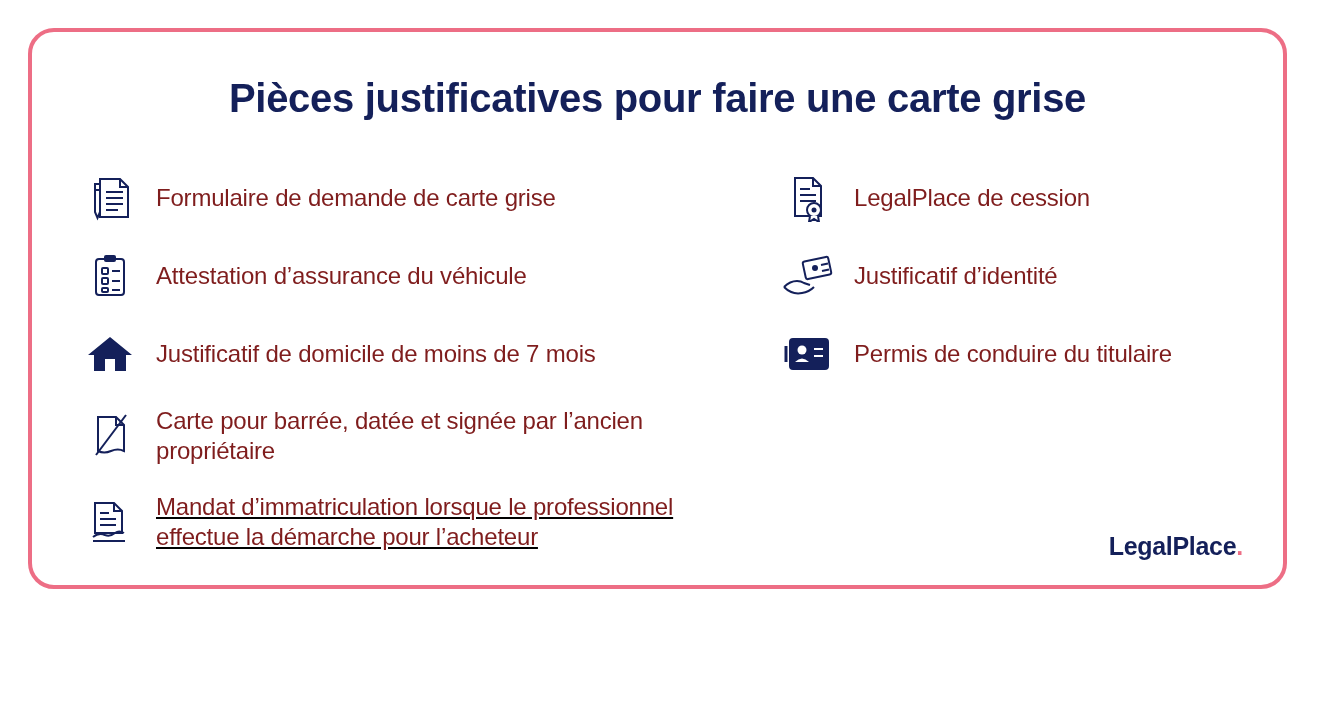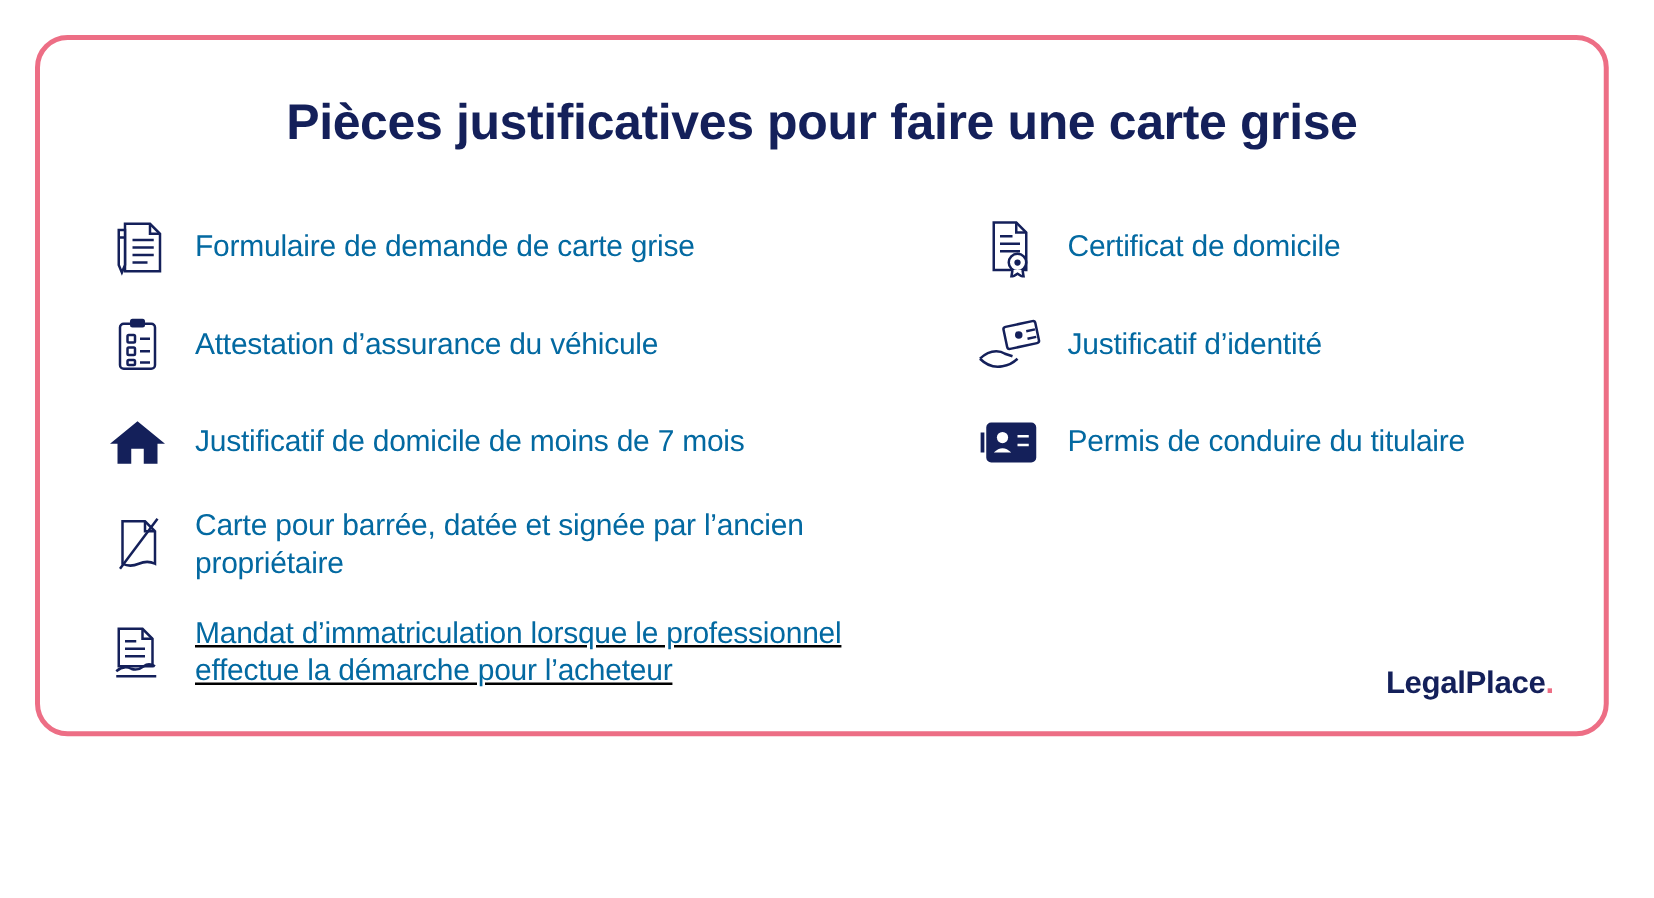--- a/index.html
+++ b/index.html
@@ -65,21 +65,21 @@
     height: 52px;
     display: flex;
     align-items: center;
     justify-content: center;
     color: #14205A;
   }
   .item .icon svg {
     display: block;
   }
   .item .label {
-    color: #0369a1;
+    color: #7f1d1d;
     font-size: 24px;
     line-height: 1.25;
     letter-spacing: -0.2px;
     padding-left: 10px;
   }
   .item.tall {
     align-items: flex-start;
     text-decoration: underline;
   }
   .item.tall .icon {
@@ -190,21 +190,21 @@
             <path d="M7 4 h18 l8 8 v30 h-26 z" fill="#fff"></path>
             <path d="M25 4 v8 h8"></path>
             <line x1="12" y1="15" x2="22" y2="15"></line>
             <line x1="12" y1="21" x2="28" y2="21"></line>
             <line x1="12" y1="27" x2="28" y2="27"></line>
             <circle cx="26" cy="36" r="7" fill="#fff"></circle>
             <circle cx="26" cy="36" r="2.5" fill="#14205A" stroke="none"></circle>
             <path d="M22 42 l-1 6 l5 -3 l5 3 l-1 -6" fill="#fff"></path>
           </svg>
         </span>
-        <span class="label">Certificat de domicile</span>
+        <span class="label">LegalPlace de cession</span>
       </div>
 
       <div class="item">
         <span class="icon">
           <svg width="56" height="42" viewBox="0 0 56 42" fill="none" stroke="#14205A" stroke-width="2">
             <rect x="24" y="4" width="26" height="18" rx="2" fill="#fff" transform="rotate(-12 37 13)"></rect>
             <circle cx="35" cy="13" r="3" fill="#14205A" stroke="none"></circle>
             <line x1="41" y1="10" x2="48" y2="8.5"></line>
             <line x1="42" y1="16" x2="49" y2="14.5"></line>
             <path d="M4 32 q6 -6 13 -6 q4 0 7 2 l6 2" fill="#fff"></path>

